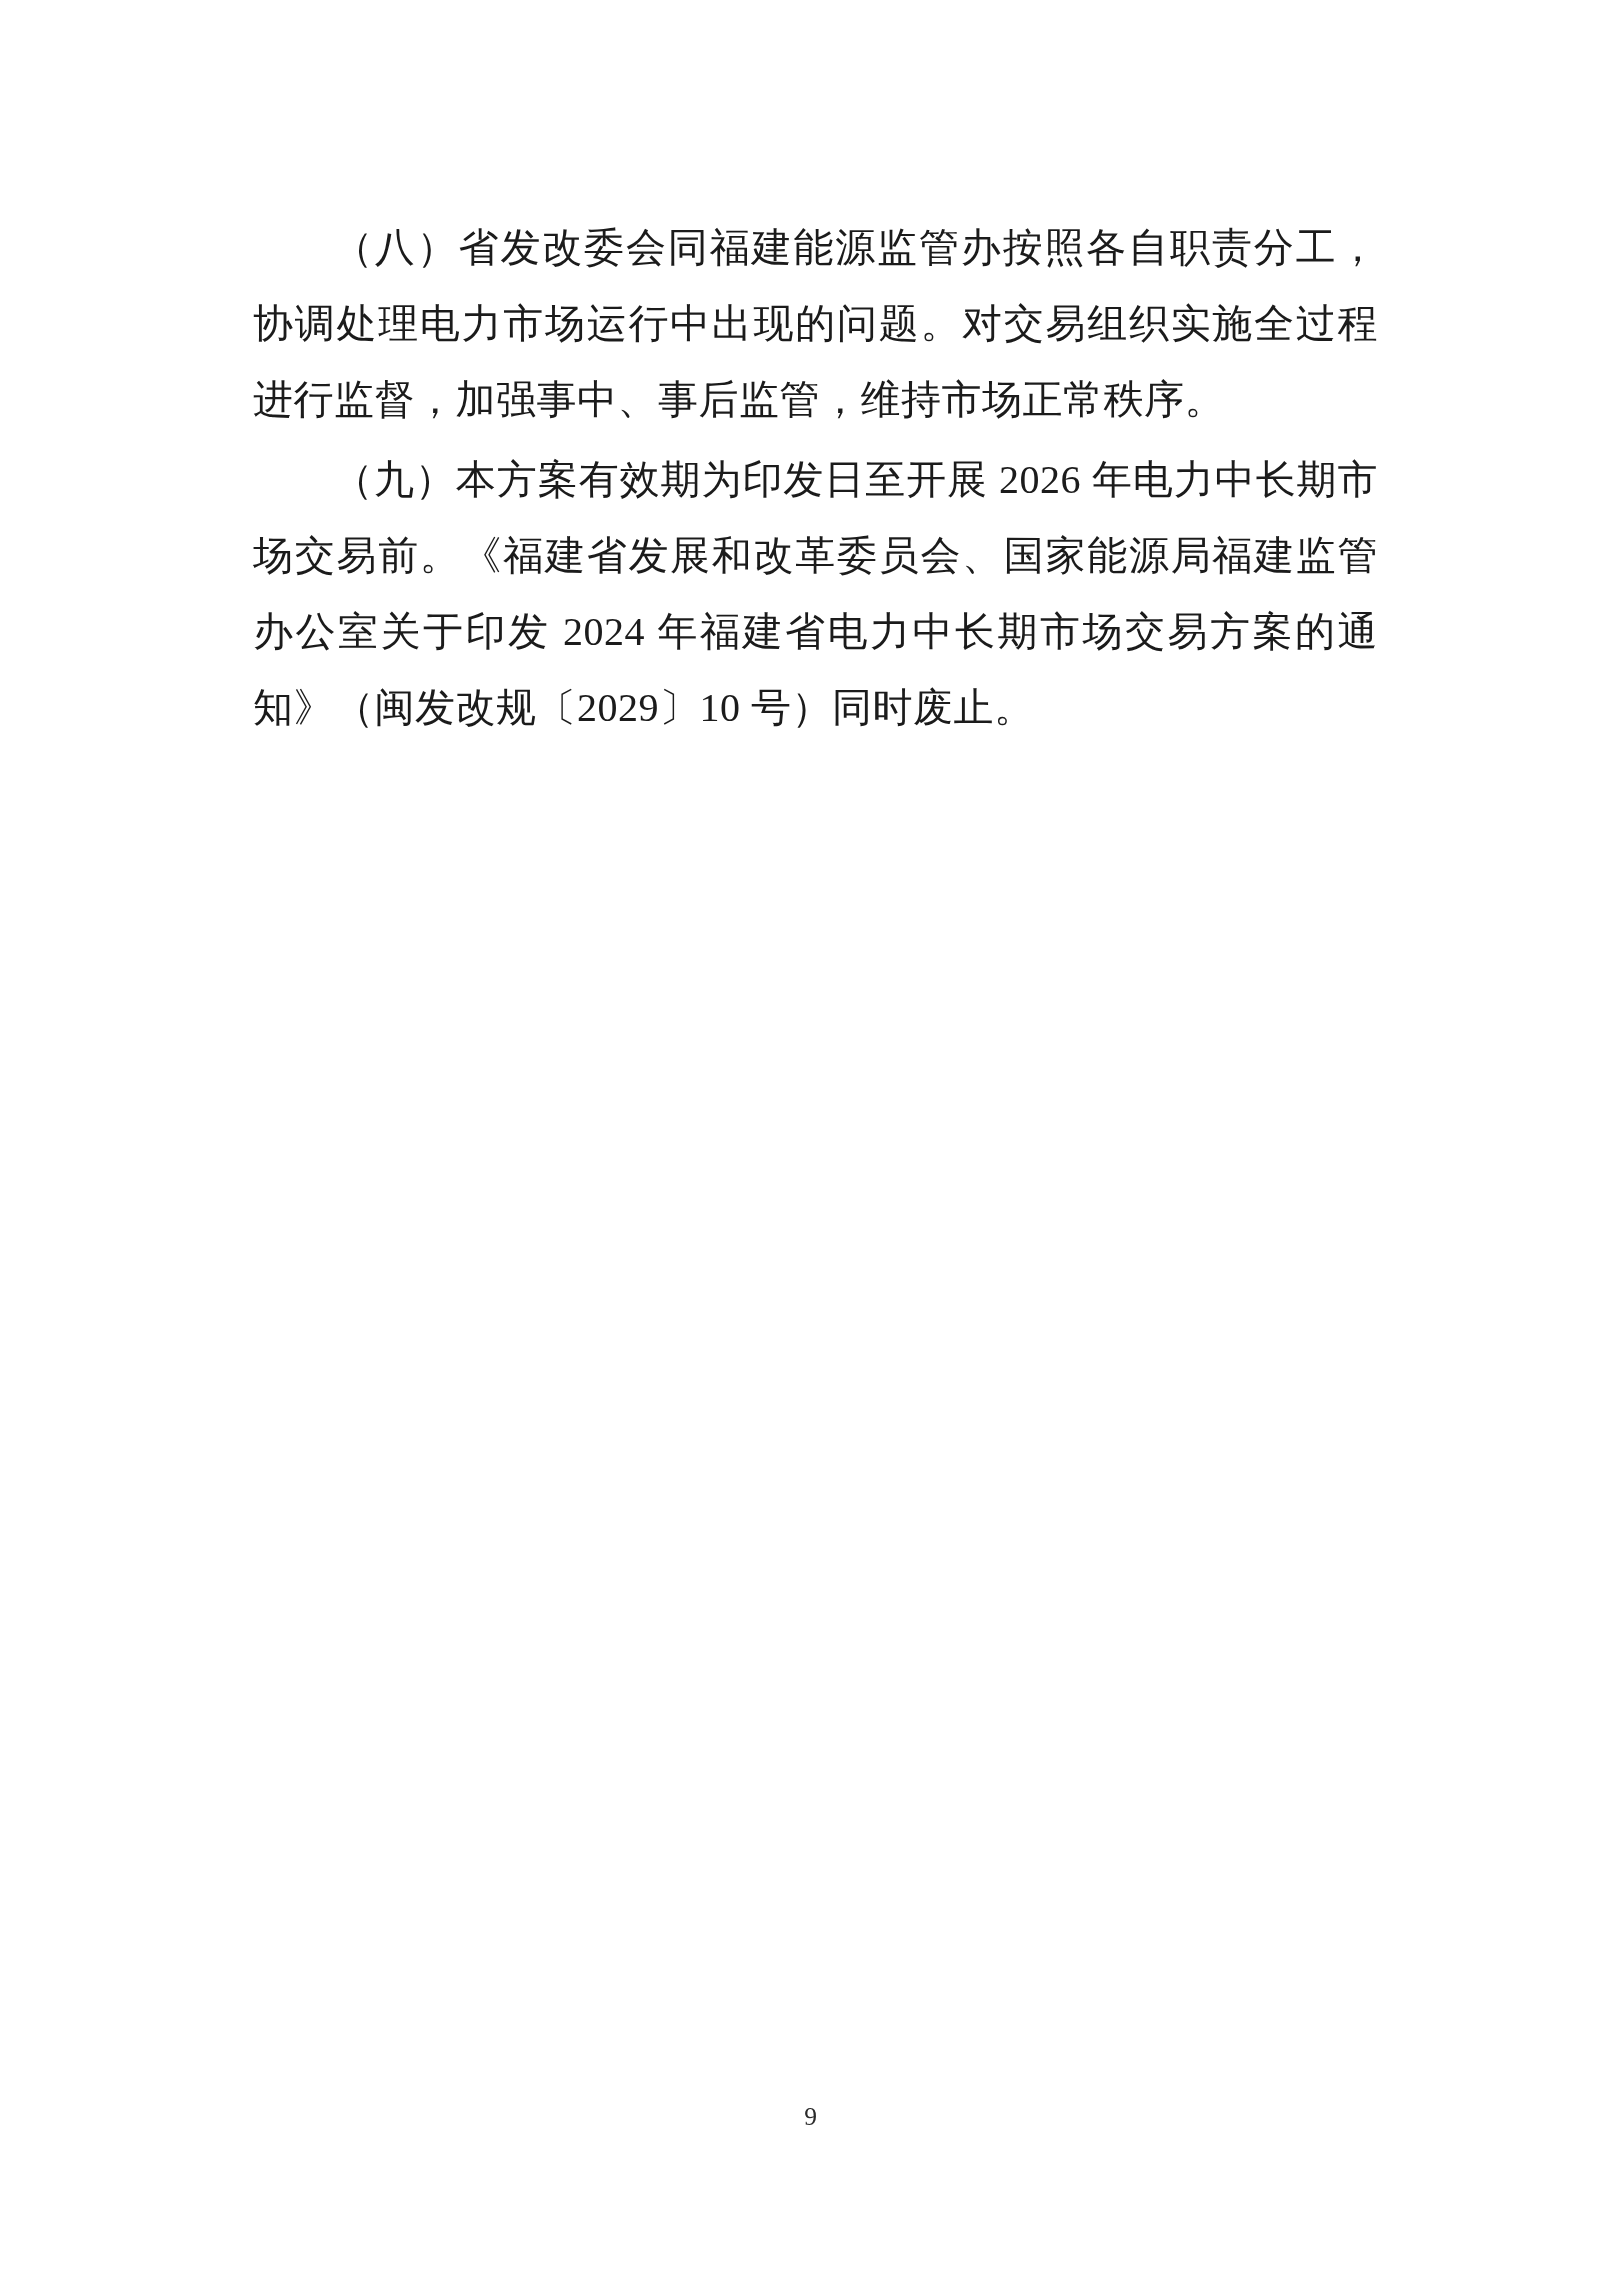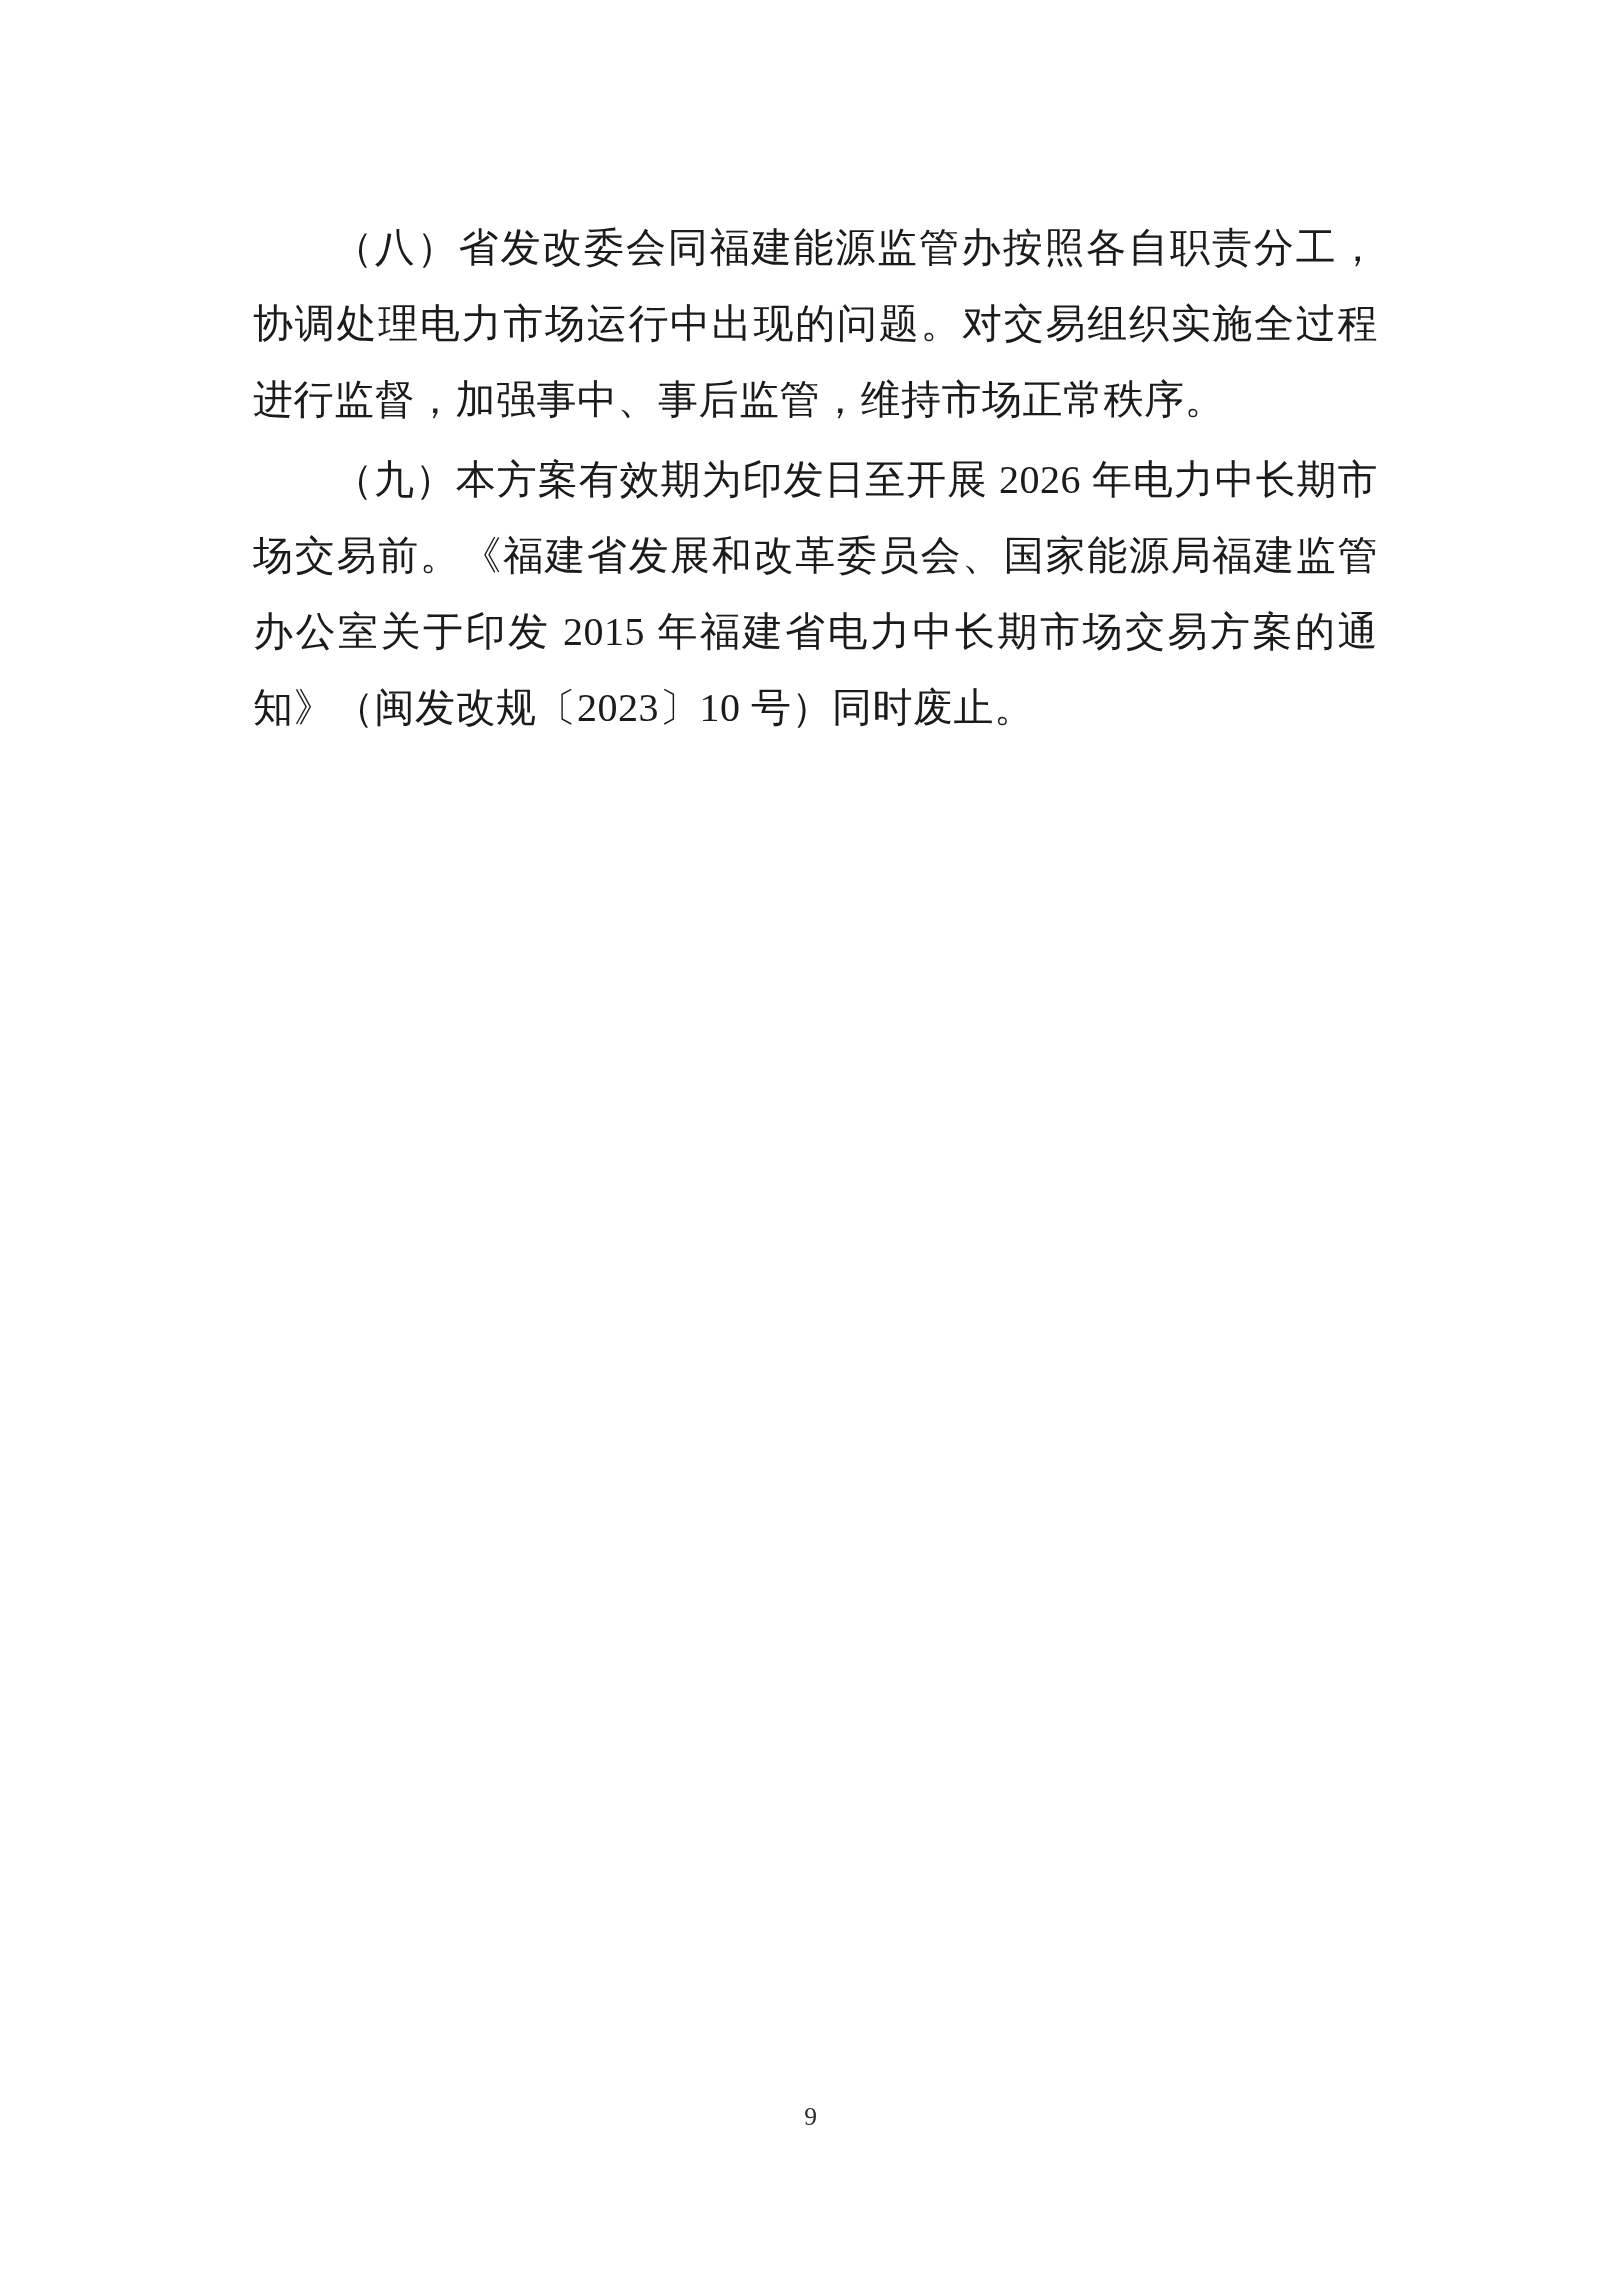--- a/index.html
+++ b/index.html
@@ -52,17 +52,17 @@
     color: #2a2a2a;
     font-family: "Liberation Serif", "DejaVu Serif", serif;
   }
 </style>
 </head>
 <body>
 
 <div class="page">
   <div class="content">
     <p class="para">（八）省发改委会同福建能源监管办按照各自职责分工，协调处理电力市场运行中出现的问题。对交易组织实施全过程进行监督，加强事中、事后监管，维持市场正常秩序。</p>
-    <p class="para">（九）本方案有效期为印发日至开展 2026 年电力中长期市场交易前。《福建省发展和改革委员会、国家能源局福建监管办公室关于印发 2015 年福建省电力中长期市场交易方案的通知》（闽发改规〔2023〕10 号）同时废止。</p>
+    <p class="para">（九）本方案有效期为印发日至开展 2026 年电力中长期市场交易前。《福建省发展和改革委员会、国家能源局福建监管办公室关于印发 2024 年福建省电力中长期市场交易方案的通知》（闽发改规〔2029〕10 号）同时废止。</p>
   </div>
   <div class="page-number">9</div>
 </div>
 
 
 </body></html>

